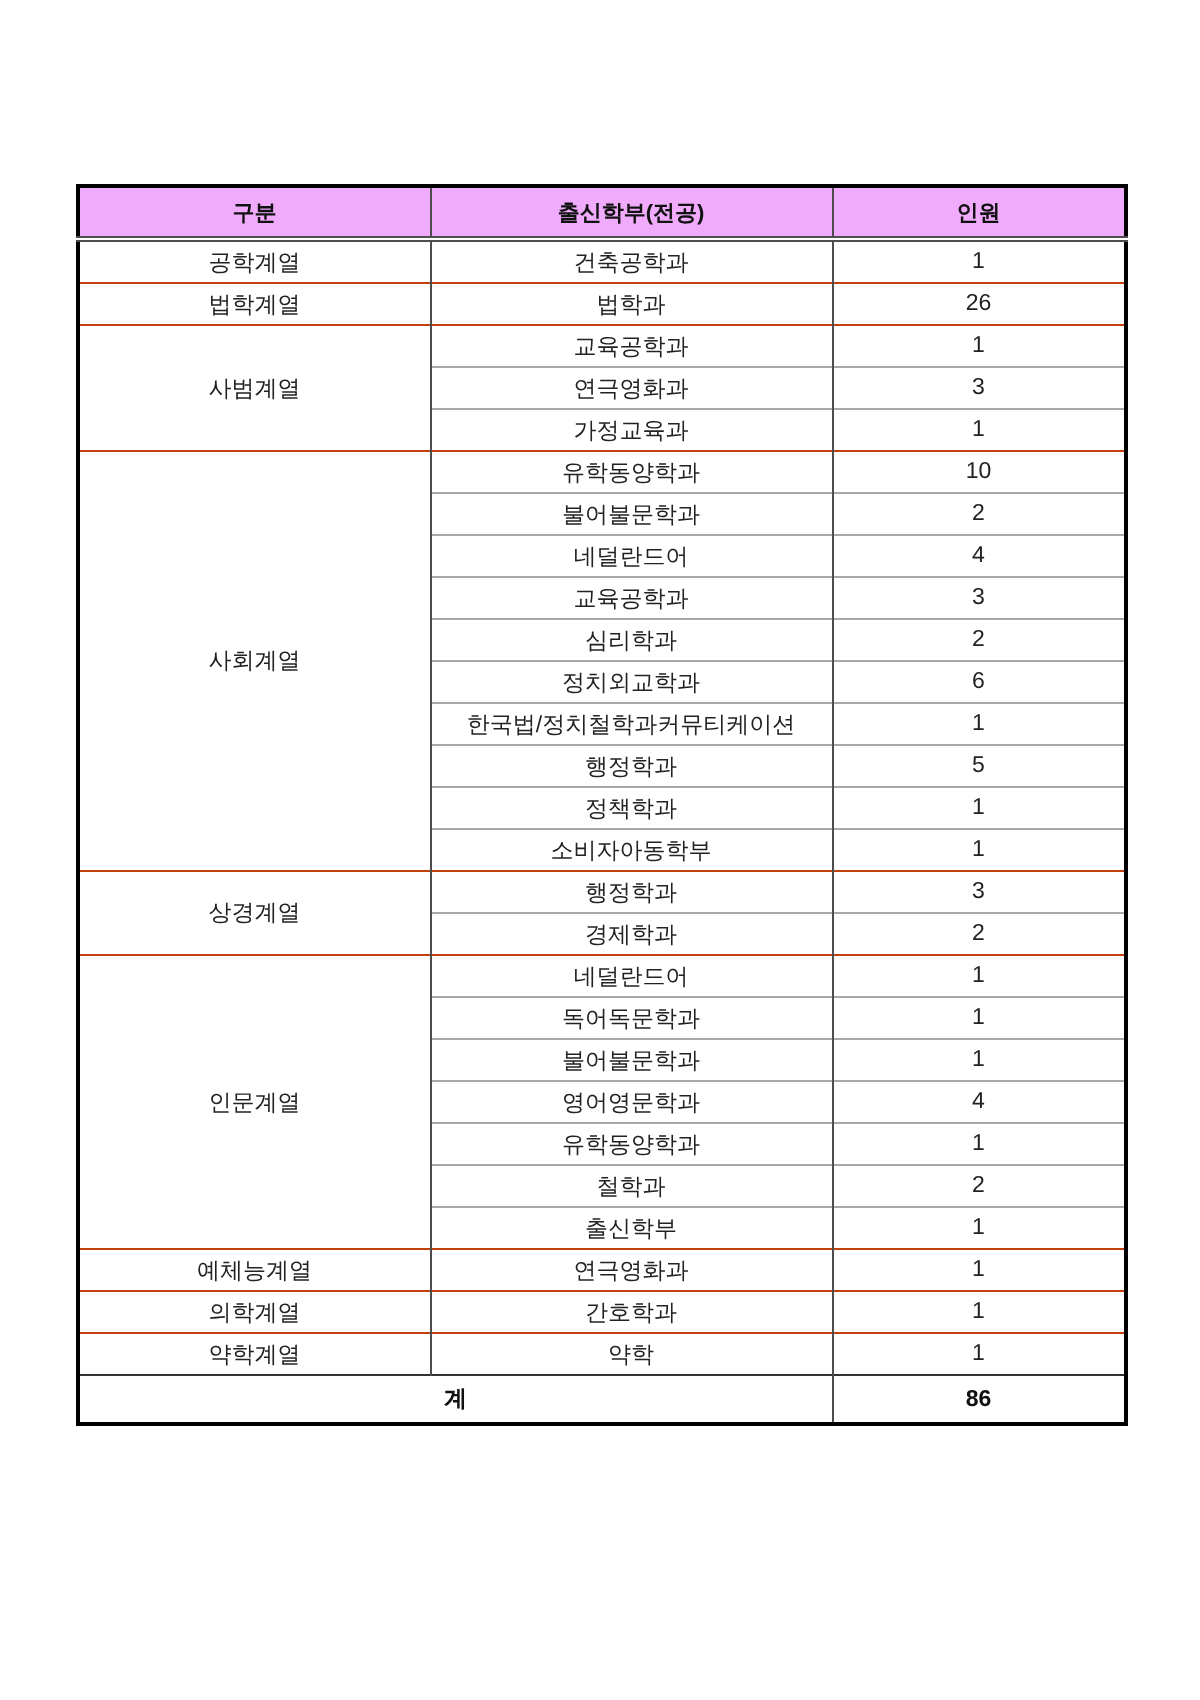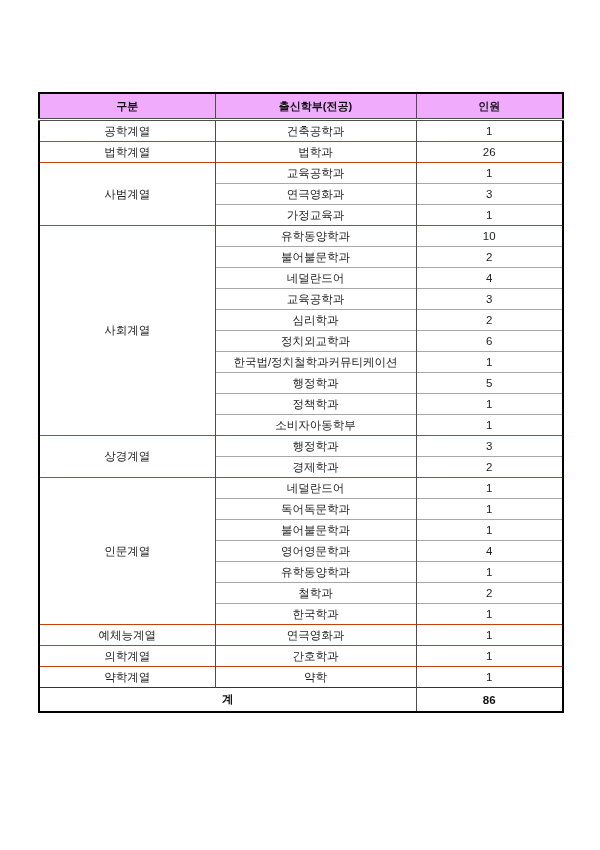--- a/index.html
+++ b/index.html
@@ -188,21 +188,21 @@
         </tr>
         <tr>
           <td>유학동양학과</td>
           <td>1</td>
         </tr>
         <tr>
           <td>철학과</td>
           <td>2</td>
         </tr>
         <tr>
-          <td>한국학과</td>
+          <td>출신학부</td>
           <td>1</td>
         </tr>
         <tr class="group-start">
           <td class="cat-cell" rowspan="1">예체능계열</td>
           <td>연극영화과</td>
           <td>1</td>
         </tr>
         <tr class="group-start">
           <td class="cat-cell" rowspan="1">의학계열</td>
           <td>간호학과</td>

